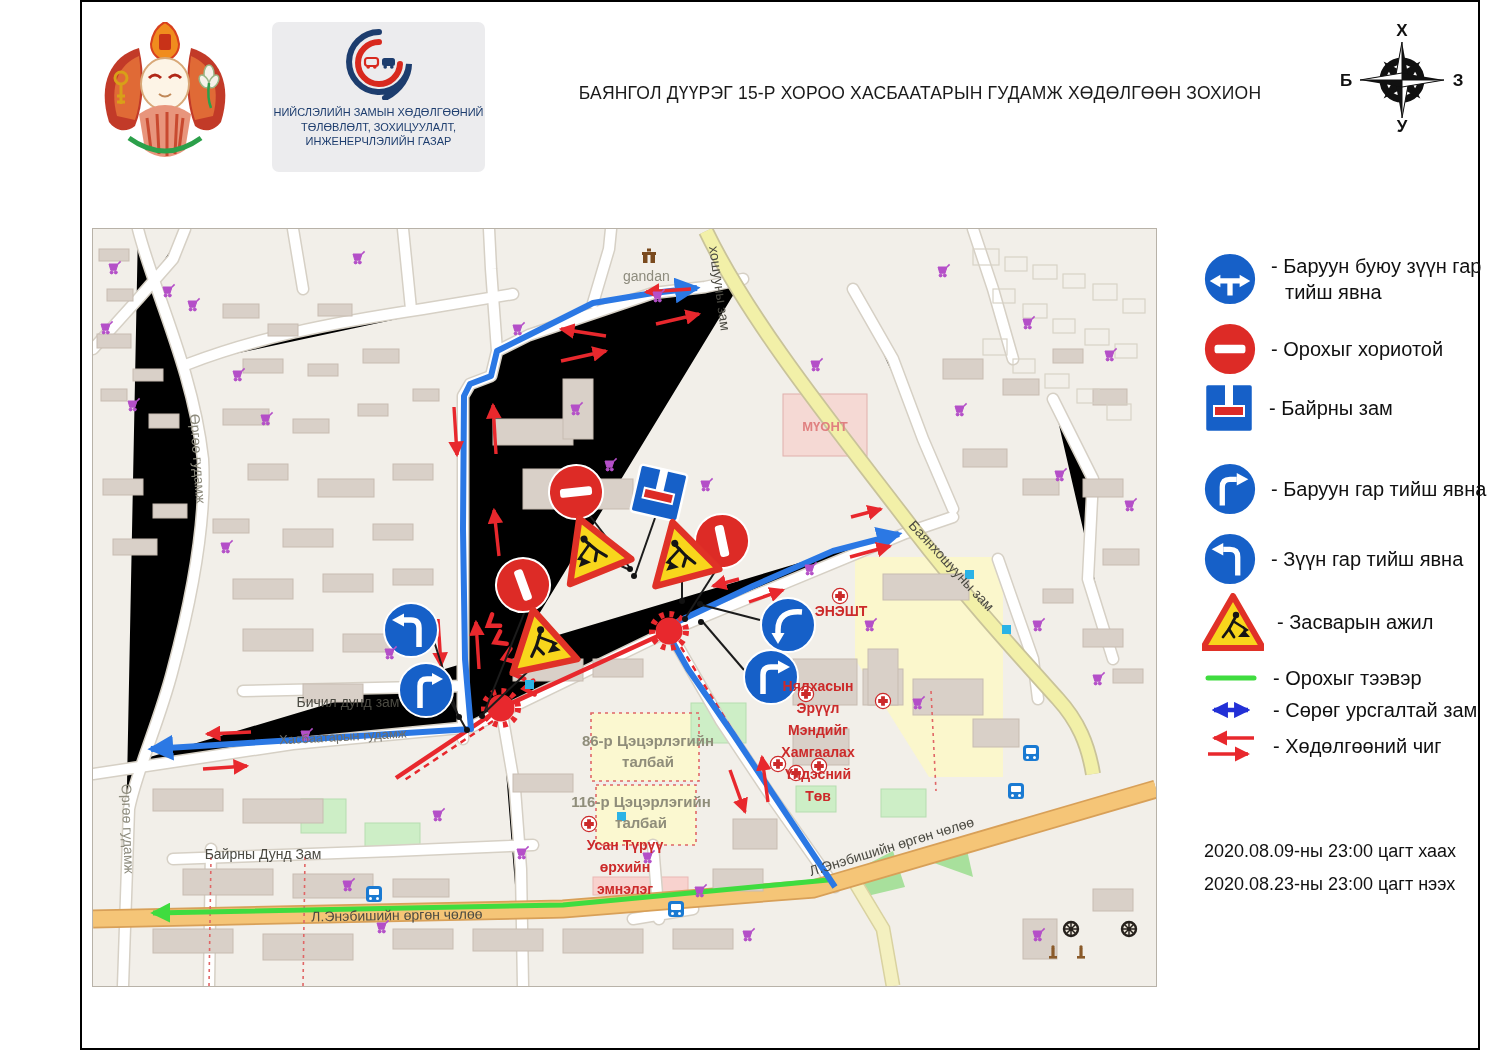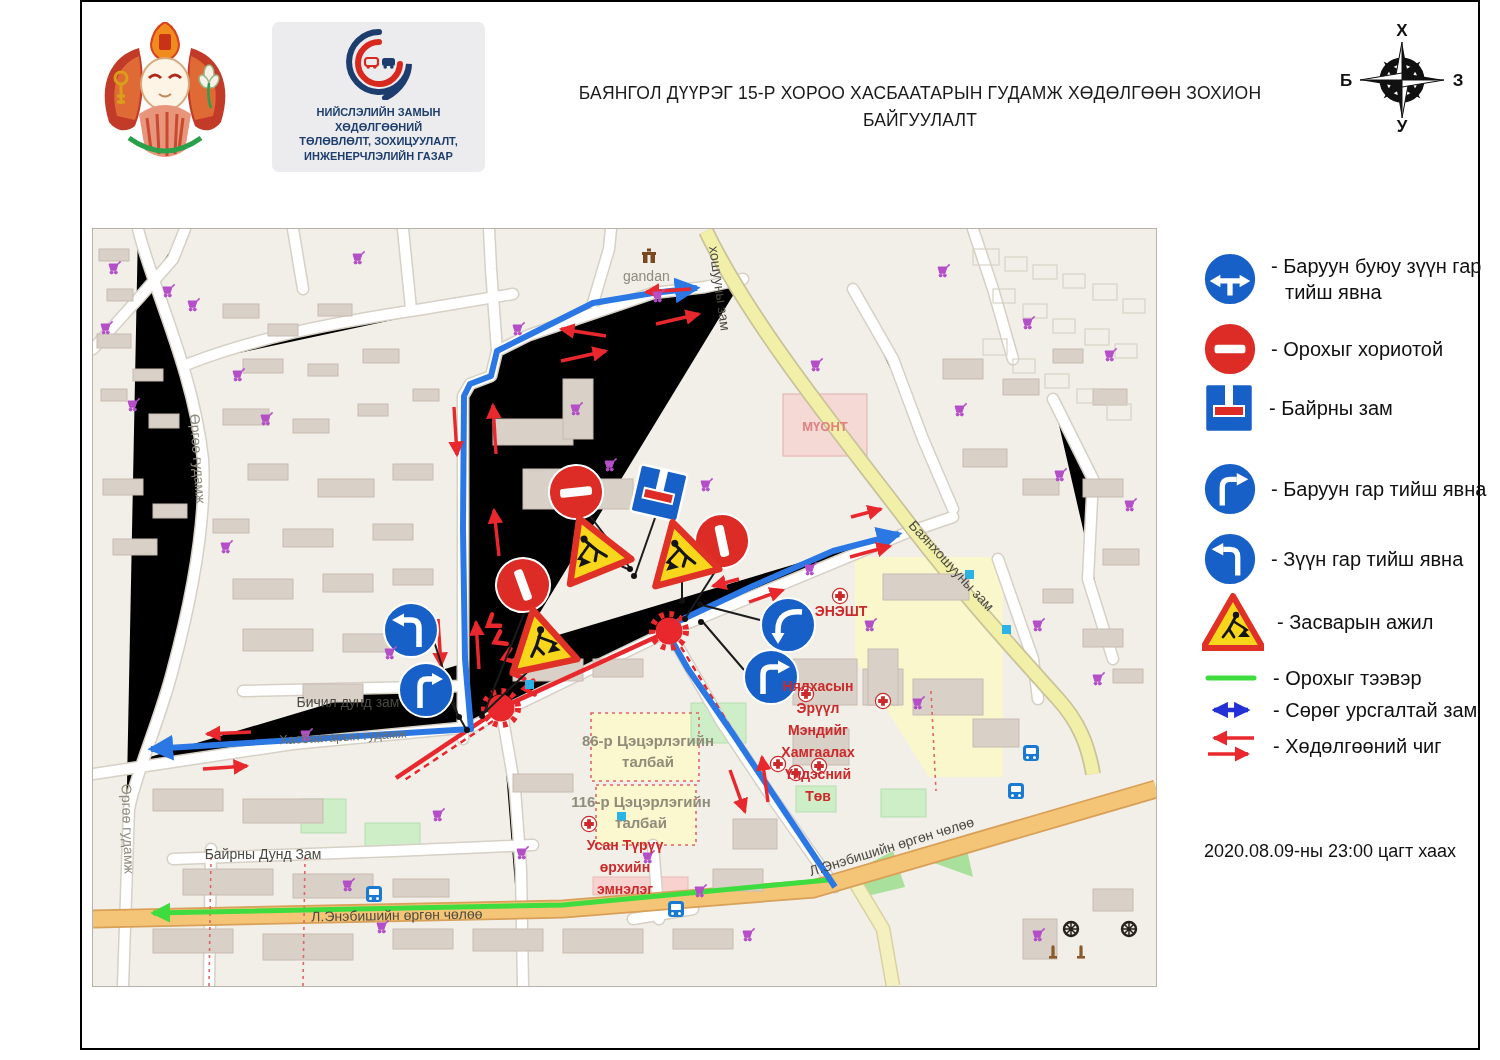--- a/index.html
+++ b/index.html
@@ -4,21 +4,21 @@
 <style>
   html,body{margin:0;padding:0;background:#fff;}
   #page{position:relative;width:1500px;height:1060px;background:#fff;overflow:hidden;
         font-family:"Liberation Sans",sans-serif;}
   #frame{position:absolute;left:80px;top:0;width:1396px;height:1046px;border:2px solid #000;}
   .abs{position:absolute;}
   #title{left:520px;top:80px;width:800px;text-align:center;font-weight:normal;
          font-size:17.5px;line-height:27px;color:#1a1a1a;letter-spacing:.2px;}
   #logo-box{left:272px;top:22px;width:213px;height:150px;background:#ececee;border-radius:7px;
             display:flex;flex-direction:column;align-items:center;padding-top:6px;box-sizing:border-box;}
-  .org-line{font-size:11px;font-weight:bold;color:#1d3d6e;line-height:14.5px;text-align:center;}
+  .org-line{font-size:11px;font-weight:normal;color:#1d3d6e;line-height:14.5px;text-align:center;}
   #legend{left:1202px;top:245px;width:306px;height:780px;}
   .lrow{position:absolute;left:0;display:flex;align-items:center;gap:13px;}
   .ltxt{font-size:20px;color:#111;line-height:26px;white-space:nowrap;}
   #schedule{position:absolute;left:2px;top:590px;font-size:18px;color:#111;line-height:33px;}
   svg text{font-family:"Liberation Sans",sans-serif;}
   .street{fill:#4b4a42;font-size:14px;}
   .street-gray{fill:#8d8b7d;font-size:14px;}
   .poi-red{fill:#cc2a2a;font-size:14px;font-weight:bold;}
   .roadnet-case{stroke:#d6d0c5;stroke-width:13;fill:none;stroke-linecap:round;stroke-linejoin:round;}
   .roadnet-fill{stroke:#ffffff;stroke-width:10;fill:none;stroke-linecap:round;stroke-linejoin:round;}
@@ -178,21 +178,20 @@
   </svg>
   <div style="margin-top:5px">
     <div class="org-line">НИЙСЛЭЛИЙН ЗАМЫН ХӨДӨЛГӨӨНИЙ</div>
     <div class="org-line">ТӨЛӨВЛӨЛТ, ЗОХИЦУУЛАЛТ,</div>
     <div class="org-line">ИНЖЕНЕРЧЛЭЛИЙН ГАЗАР</div>
   </div>
 </div>
 
 <div id="title" class="abs">
   <div>БАЯНГОЛ ДҮҮРЭГ 15-Р ХОРОО ХАСБААТАРЫН  ГУДАМЖ   ХӨДӨЛГӨӨН ЗОХИОН</div>
-  <div>БАЙГУУЛАЛТ</div>
 </div>
 
 <svg class="abs" style="left:1338px;top:20px" width="128" height="118" viewBox="0 0 128 118">
   <g transform="translate(64,60)">
     <circle r="19" fill="none" stroke="#111" stroke-width="7"></circle>
     <g fill="#111">
           <polygon points="0,-26 8,0 0,26 -8,0" transform="rotate(45)"></polygon>
           <polygon points="0,-26 8,0 0,26 -8,0" transform="rotate(-45)"></polygon>
         </g>
     <polygon points="0,-38 7,0 0,38 -7,0" fill="#111"></polygon>
@@ -584,16 +583,17 @@
   </div>
   <div class="lrow" style="top:484px">
     <svg width="58" height="34" viewBox="0 0 58 34">
       <line x1="52" y1="9" x2="12" y2="9" stroke="#e8282d" stroke-width="3.4" marker-end="url(#mRed)"></line>
       <line x1="6" y1="25" x2="46" y2="25" stroke="#e8282d" stroke-width="3.4" marker-end="url(#mRed)"></line>
     </svg>
     <span class="ltxt">- Хөдөлгөөний чиг</span>
   </div>
   <div id="schedule">
     <div>2020.08.09-ны 23:00 цагт хаах</div>
+    <div>2020.08.23-ны 23:00 цагт нээх</div>
   </div>
 </div>
 
 </div>
 
 </body></html>

